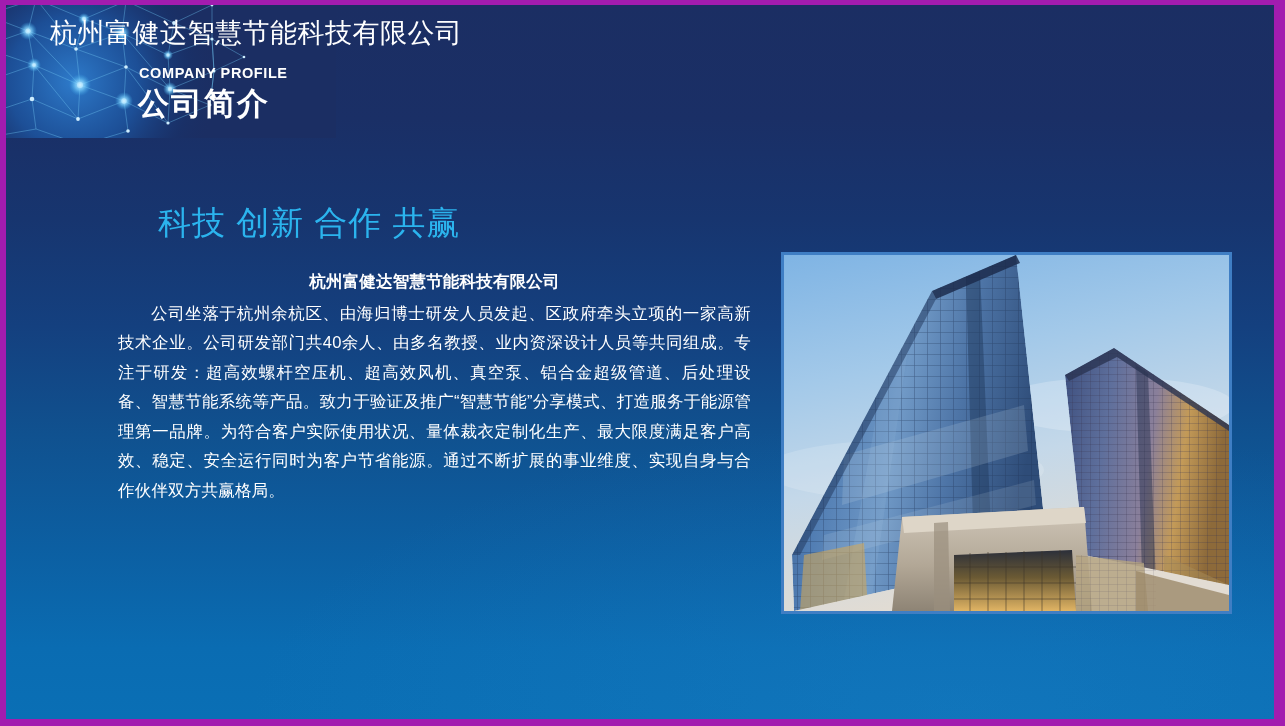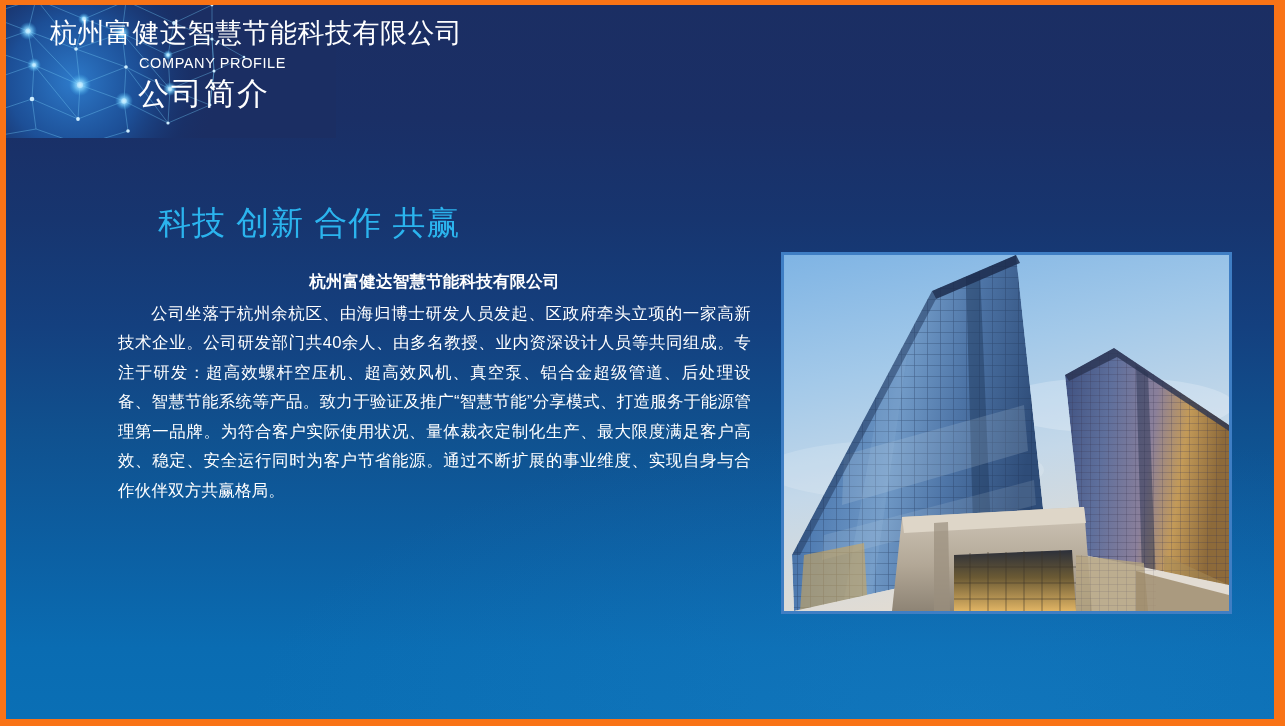--- a/index.html
+++ b/index.html
@@ -12,21 +12,21 @@
     height: 726px;
     overflow: hidden;
     font-family: "Liberation Sans", "DejaVu Sans", sans-serif;
   }
 
   
   .page {
     position: relative;
     width: 1285px;
     height: 726px;
-    background: #f97316;
+    background: #a21caf;
     box-sizing: border-box;
     padding-left: 20px;
   }
 
   
   .slide {
     position: absolute;
     left: 6px;
     top: 5px;
     width: 1268px;
@@ -74,34 +74,34 @@
   }
   .company-name {
     font-size: 27px;
     line-height: 32px;
     color: #ffffff;
     letter-spacing: 0.5px;
     white-space: nowrap;
     font-weight: 400;
   }
   .company-profile-en {
-    margin-top: 6px;
+    margin-top: 16px;
     margin-left: 89px;
     font-size: 14.5px;
     letter-spacing: 0.6px;
     color: #ffffff;
-    font-weight: 400;
+    font-weight: 700;
     white-space: nowrap;
   }
   .profile-cn {
     margin-top: 3px;
     margin-left: 88px;
     font-size: 31px;
     line-height: 40px;
-    font-weight: normal;
+    font-weight: bold;
     color: #ffffff;
     letter-spacing: 2px;
     white-space: nowrap;
   }
 
   
   .slogan {
     position: absolute;
     left: 112px;
     top: 197px;

